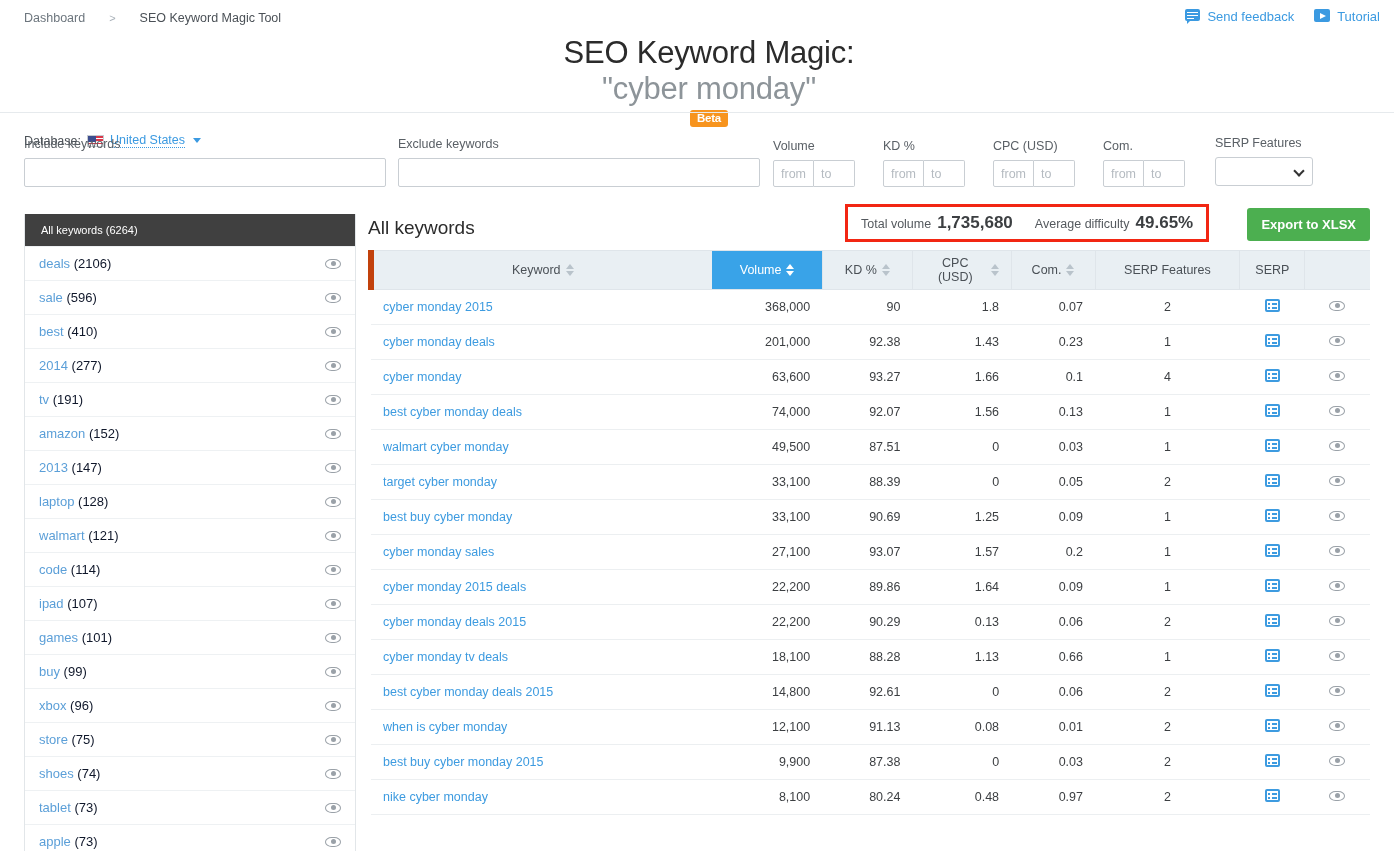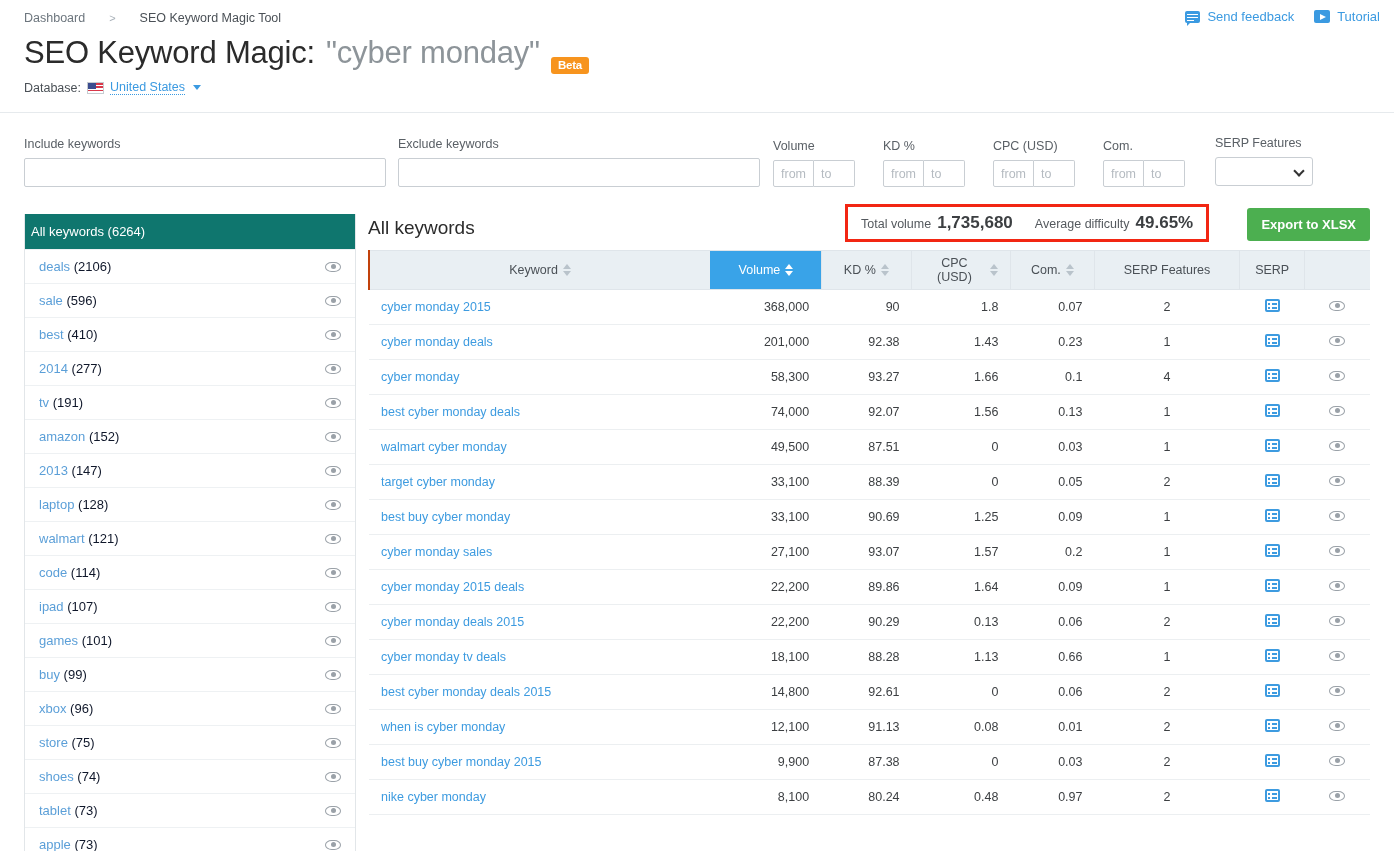--- a/index.html
+++ b/index.html
@@ -21,21 +21,21 @@
   .breadcrumb .crumb-link { color: #6c757d; text-decoration: none; }
   .breadcrumb .crumb-sep { color: #a8b0b8; font-size: 11px; }
   .breadcrumb .crumb-current { color: #4a5056; }
 
   
   .toplinks {
     position: absolute; top: 9px; right: 14px;
     display: flex; align-items: center; gap: 20px;
     font-size: 13px;
   }
-  .toplink { display: flex; align-items: center; gap: 7px; color: #3b9ae1; text-decoration: none; }
+  .toplink { display: flex; align-items: flex-start; gap: 7px; color: #3b9ae1; text-decoration: none; }
   .ic-feedback {
     width: 15px; height: 12px; background: #3b9ae1; border-radius: 2px;
     position: relative; display: inline-block;
   }
   .ic-feedback:after{
     content:""; position:absolute; left:2px; bottom:-3px;
     border-left: 4px solid #3b9ae1; border-bottom: 4px solid transparent;
   }
   .ic-feedback i{ position:absolute; left:2px; height:1px; background:#fff; display:block; }
   .ic-feedback i:nth-child(1){ top:3px; width:11px;}
@@ -48,22 +48,23 @@
   .ic-play:after{
     content:""; position:absolute; left:6px; top:3.5px;
     border-left: 6px solid #fff;
     border-top: 3.5px solid transparent; border-bottom: 3.5px solid transparent;
   }
 
   
   .page-title {
     margin: 10px 0 0 24px;
     font-size: 31px; font-weight: 400; color: #2b2b2b;
-    display: flex; align-items: flex-end; gap: 11px;
+    display: flex; align-items: center; 
     letter-spacing: -0.2px;
+    flex-direction: column;
   }
   .page-title .q { color: #8d9499; }
   .badge-beta {
     background: #f7941e; color: #fff; font-size: 11.5px; font-weight: bold;
     padding: 2px 7px 3px; border-radius: 3px; position: relative; top: 3px;
   }
 
   
   .dbline {
     margin: 9px 0 0 24px;
@@ -116,22 +117,22 @@
     border-right: 2px solid #333; border-bottom: 2px solid #333;
     transform: rotate(45deg); pointer-events: none;
   }
 
   
   .sidebar {
     position: absolute; left: 24px; top: 214px; width: 332px;
     border: 1px solid #e2e6e9; border-top: none; background: #fff;
   }
   .side-head {
-    background: #0f766e; color: #fff; font-size: 13px;
-    padding: 10px 6px; 
+    background: #404040; color: #fff; font-size: 11px;
+    padding: 10px 16px; 
   }
   .side-item {
     display: flex; align-items: center; justify-content: space-between;
     padding: 9px 14px; font-size: 13px;
     border-top: 1px solid #eef1f3;
   }
   .side-item .sname { color: #5b9fd8; }
   .side-item .scount { color: #0f172a; }
   .eye {
     width: 16px; height: 10px; position: relative; display: inline-block;
@@ -164,21 +165,21 @@
   }
 
   
   table.kw { width: 100%; border-collapse: collapse; table-layout: fixed; }
   table.kw th {
     background: #e9eff3; font-size: 12.5px; font-weight: normal; color: #4a5056;
     height: 39px; border-left: 1px solid #dfe5ea; border-bottom: 1px solid #dfe5ea;
     border-top: 1px solid #dfe5ea;
     padding: 0 12px; vertical-align: middle;
   }
-  table.kw th:first-child { border-left: 2px solid #c2410c; }
+  table.kw th:first-child { border-left: 6px solid #c2410c; }
   table.kw th.active { background: #39a3e8; color: #fff; border-left-color:#39a3e8; }
   .thin { display: inline-flex; align-items: center; gap: 5px; }
   .sorter { display: inline-flex; flex-direction: column; gap: 2px; }
   .sorter .up, .sorter .dn {
     width: 0; height: 0; border-left: 4px solid transparent; border-right: 4px solid transparent;
   }
   .sorter .up { border-bottom: 5px solid #b9c3cb; }
   .sorter .dn { border-top: 5px solid #b9c3cb; }
   th.active .sorter .up { border-bottom-color: #fff; }
   th.active .sorter .dn { border-top-color: #fff; }
@@ -517,21 +518,21 @@
           <td class="num">201,000</td>
           <td class="num">92.38</td>
           <td class="num">1.43</td>
           <td class="num">0.23</td>
           <td class="serpf"><span>1</span></td>
           <td class="ctr"><span class="ic-list"><i></i><i></i><i></i><i></i><i></i><i></i></span></td>
           <td class="ctr"><span class="eye"><span class="out"></span><span class="pup"></span></span></td>
         </tr>
         <tr>
           <td class="kwcell"><a href="#">cyber monday</a></td>
-          <td class="num">58,300</td>
+          <td class="num">63,600</td>
           <td class="num">93.27</td>
           <td class="num">1.66</td>
           <td class="num">0.1</td>
           <td class="serpf"><span>4</span></td>
           <td class="ctr"><span class="ic-list"><i></i><i></i><i></i><i></i><i></i><i></i></span></td>
           <td class="ctr"><span class="eye"><span class="out"></span><span class="pup"></span></span></td>
         </tr>
         <tr>
           <td class="kwcell"><a href="#">best cyber monday deals</a></td>
           <td class="num">74,000</td>

